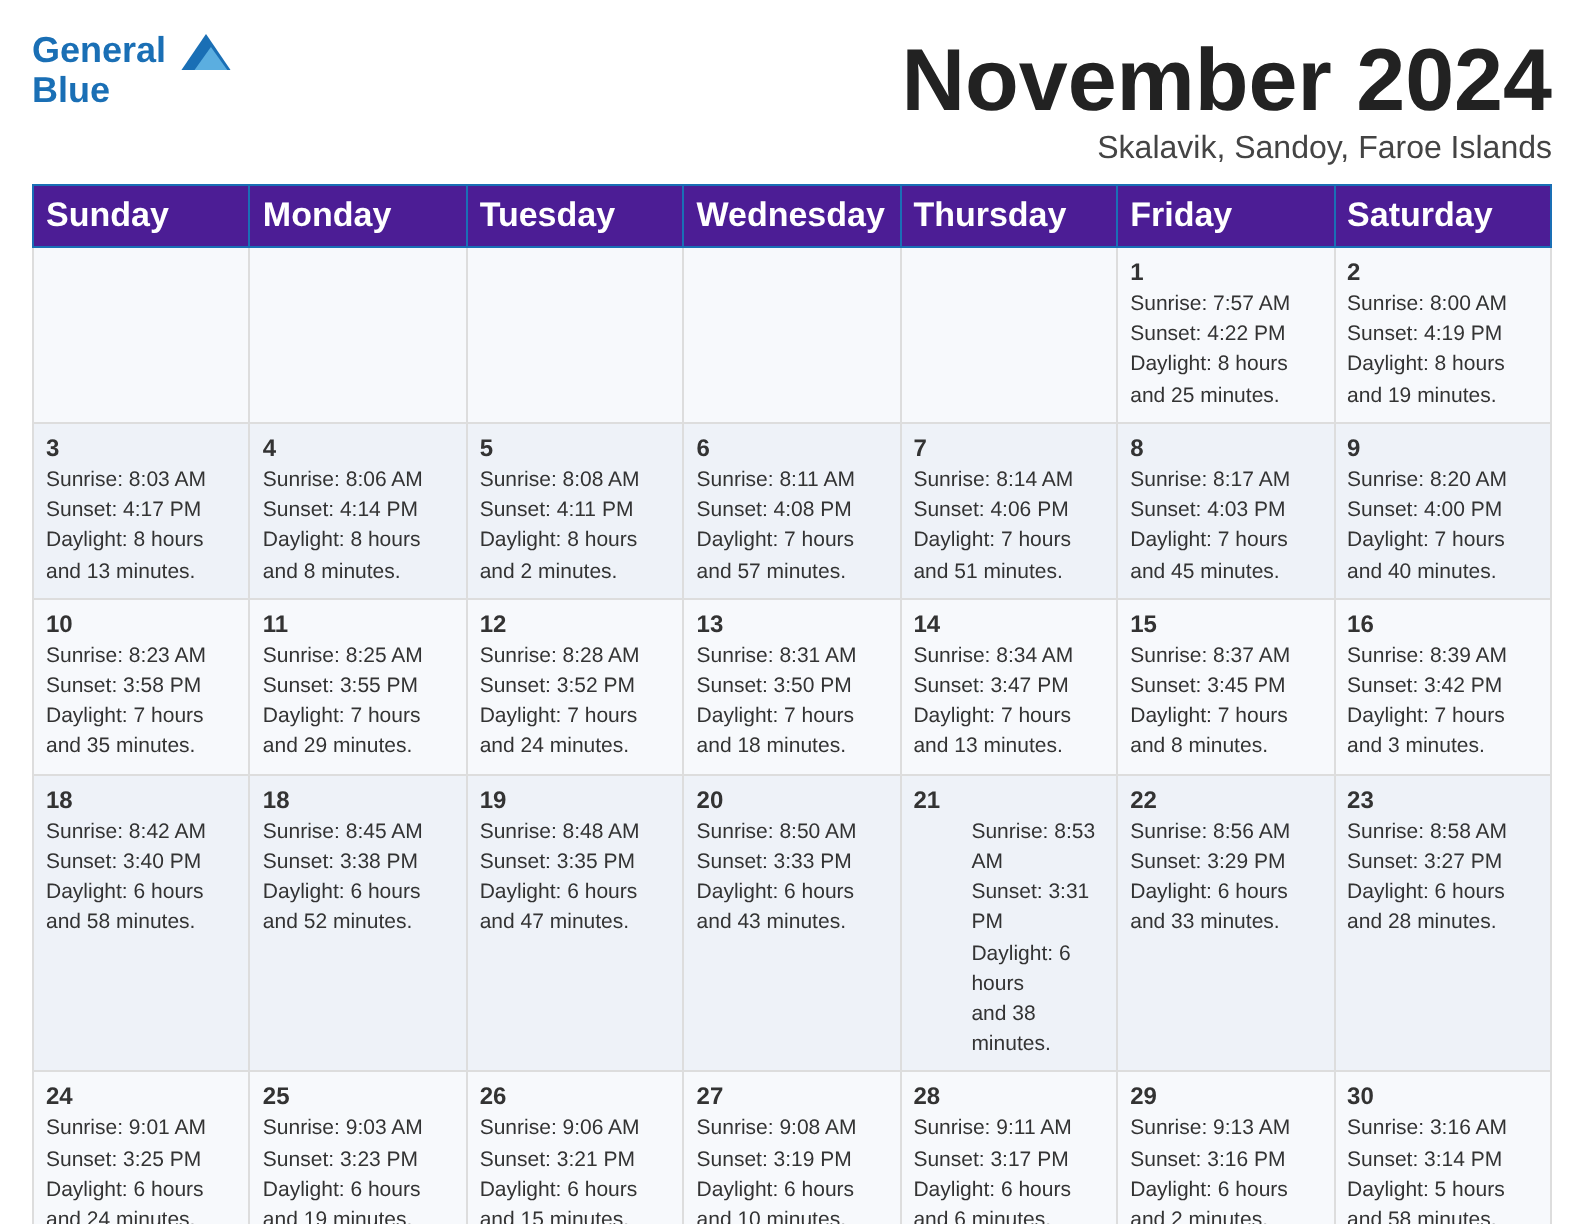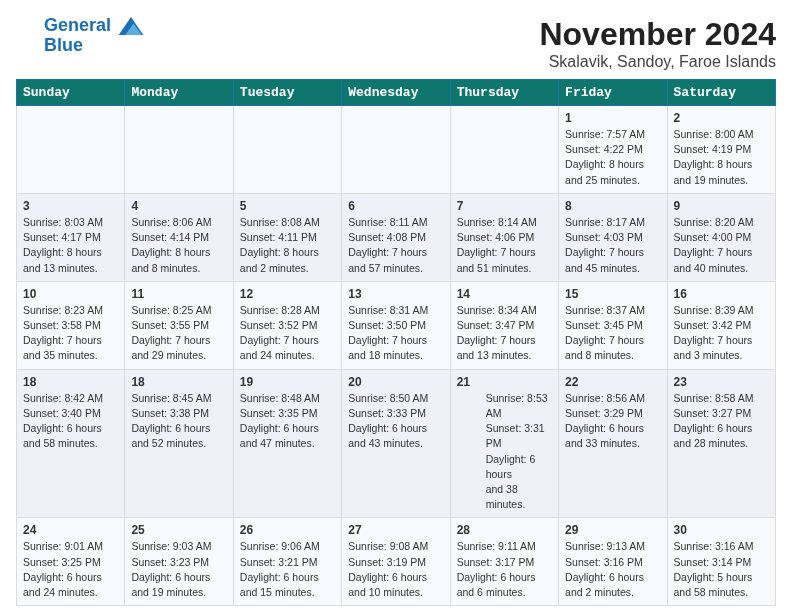--- a/index.html
+++ b/index.html
@@ -7,21 +7,20 @@
       font-family: Arial, sans-serif;
       background: #fff;
       width: 792px;
       min-height: 612px;
       padding: 16px;
     }
     .header-logo {
       display: flex;
       align-items: flex-start;
       margin-bottom: 4px;
-      margin-left: 28px;
     }
     .logo-text {
       font-size: 18px;
       font-weight: bold;
       color: #333;
       line-height: 1.1;
     }
     .logo-text span {
       color: #1a6fb5;
     }
@@ -29,48 +28,47 @@
       width: 28px;
       height: 20px;
       margin-left: 2px;
       display: inline-block;
     }
     .title-section {
       text-align: right;
       margin-bottom: 2px;
     }
     .month-title {
-      font-size: 32px;
+      font-size: 44px;
       font-weight: bold;
       color: #222;
     }
     .subtitle {
       font-size: 16px;
       color: #444;
     }
     .top-row {
       display: flex;
       justify-content: space-between;
       align-items: flex-start;
       margin-bottom: 6px;
     }
     table {
       width: 100%;
       border-collapse: collapse;
       table-layout: fixed;
     }
     thead tr th {
-      background-color: #0f766e;
+      background-color: #4c1d95;
       color: #fff;
       text-align: left;
       padding: 5px 6px;
-      font-size: 13px;
+      font-size: 17px;
       font-weight: bold;
       border: 1px solid #1a6fb5;
-      font-family: Liberation Mono, monospace;
     }
     tbody tr td {
       vertical-align: top;
       padding: 5px 6px;
       font-size: 10.5px;
       color: #333;
       border: 1px solid #ddd;
       height: 80px;
       background: #fff;
     }

